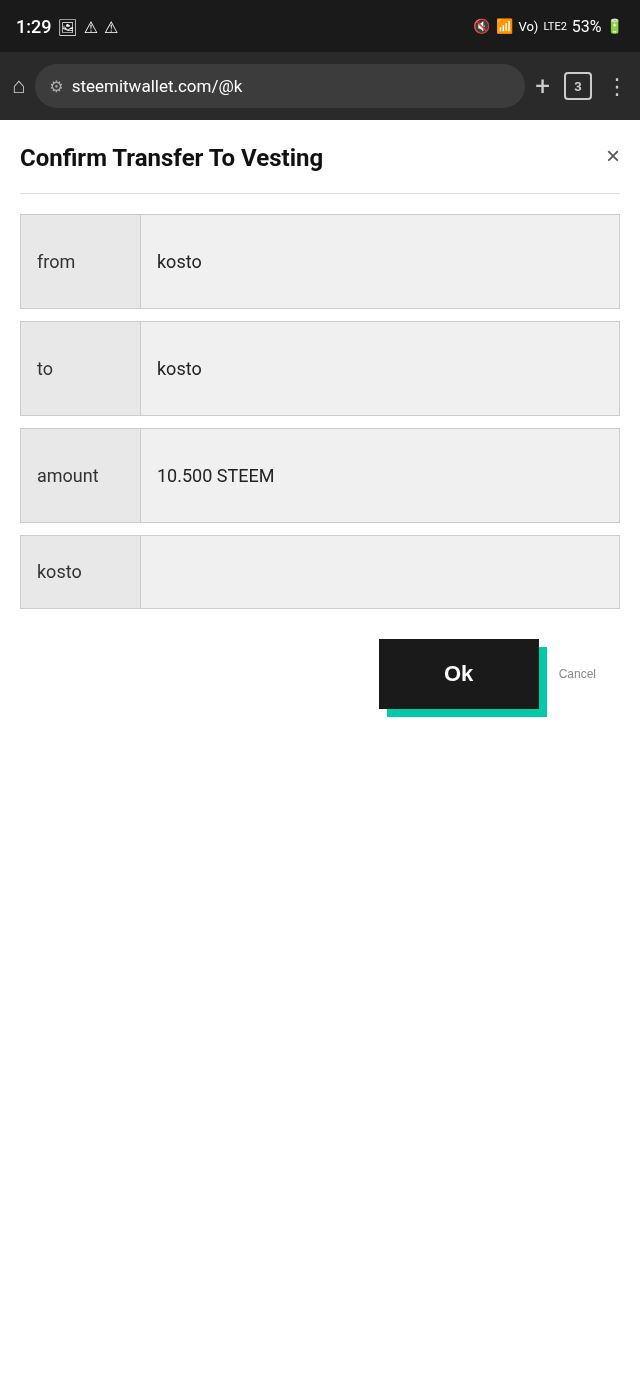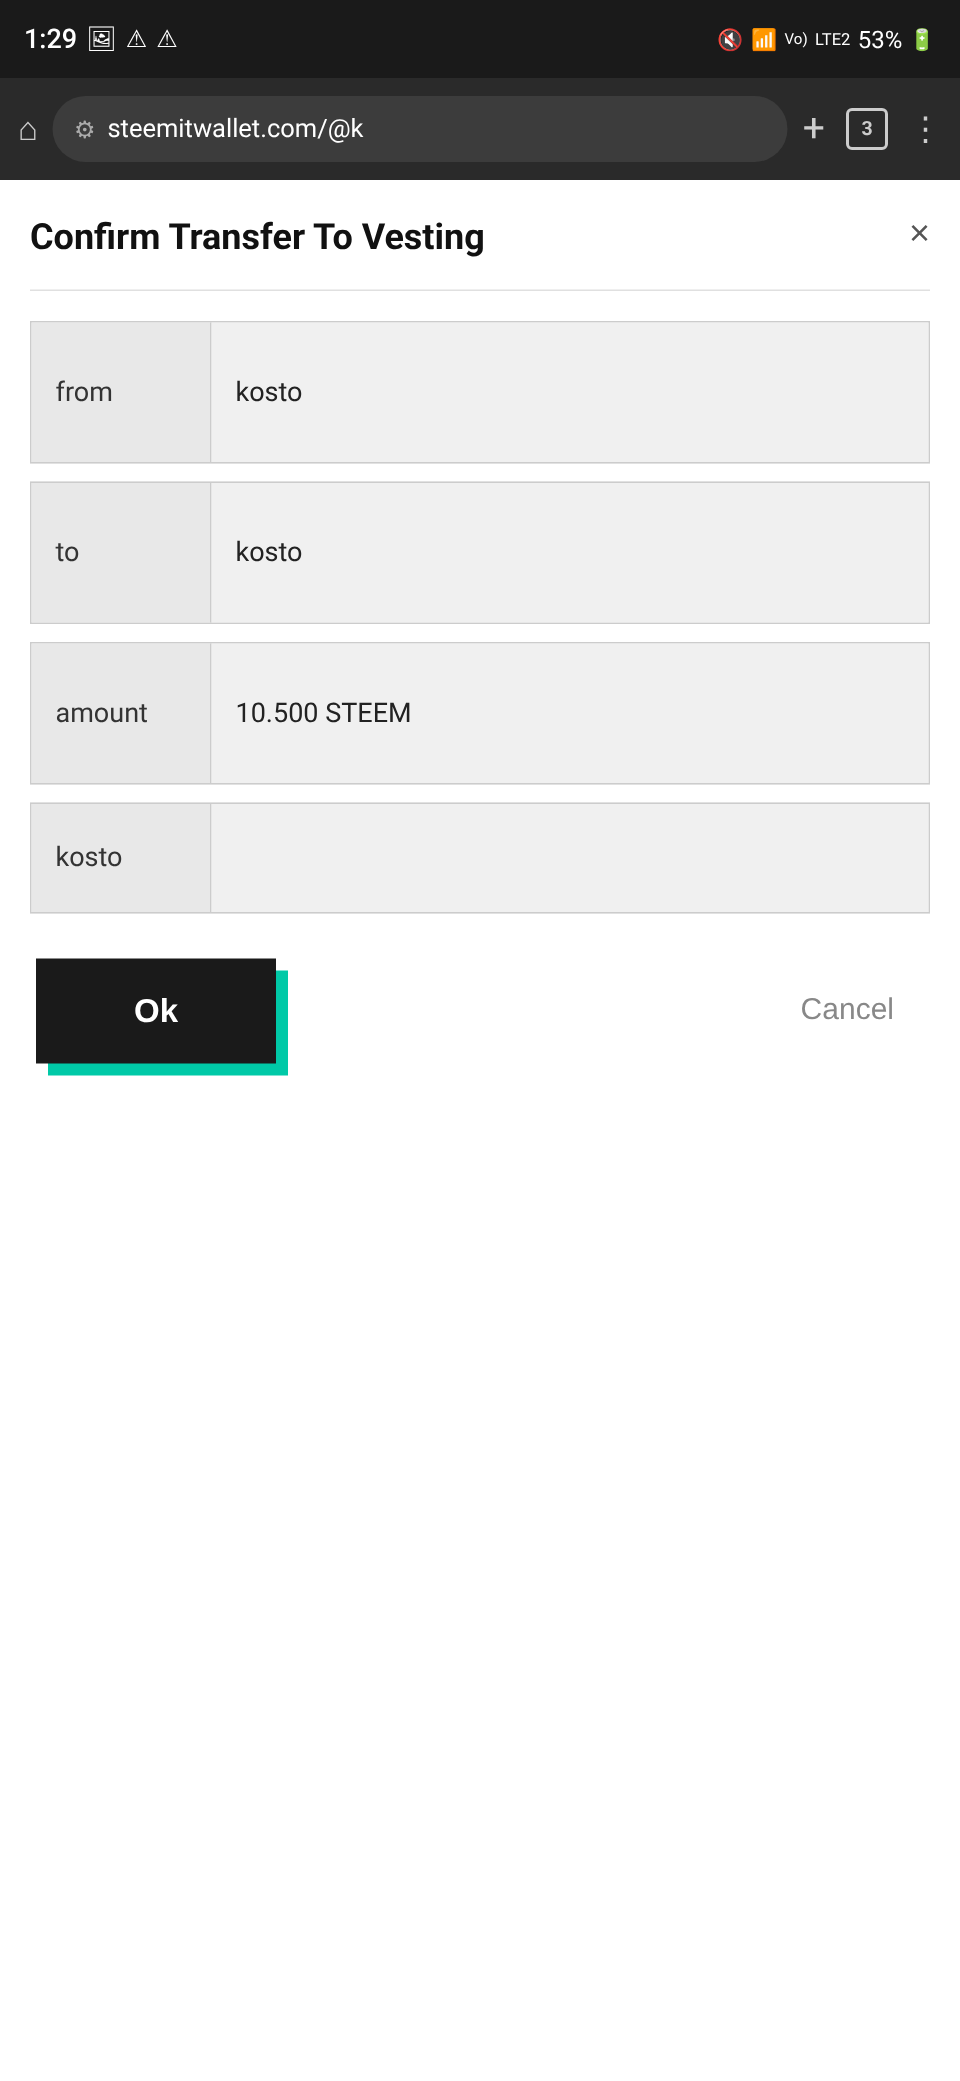--- a/index.html
+++ b/index.html
@@ -17,21 +17,21 @@
       width: 100%;
       height: 52px;
       background: #1a1a1a;
       display: flex;
       align-items: center;
       justify-content: space-between;
       padding: 0 16px;
     }
     .status-left {
       display: flex;
-      align-items: flex-start;
+      align-items: flex-end;
       gap: 6px;
       color: #fff;
       font-size: 18px;
       font-weight: 500;
     }
     .status-icons {
       display: flex;
       align-items: center;
       gap: 5px;
       color: #fff;
@@ -164,21 +164,21 @@
       align-items: center;
     }
     .field-value.empty {
       background: #f0f0f0;
     }
 
     
     .buttons-row {
       display: flex;
       align-items: center;
-      justify-content: space-between;
+      justify-content: flex-end;
       margin-top: 30px;
       padding: 0 4px;
     }
     .ok-btn-wrapper {
       position: relative;
     }
     .ok-btn-shadow {
       position: absolute;
       bottom: -8px;
       right: -8px;
@@ -197,42 +197,42 @@
       color: #fff;
       font-size: 22px;
       font-weight: bold;
       border: none;
       cursor: pointer;
       display: flex;
       align-items: center;
       justify-content: center;
     }
     .cancel-btn {
-      font-size: 20px;
+      font-size: 12px;
       color: #888;
       background: none;
       border: none;
       cursor: pointer;
       padding: 10px 20px;
     }
   </style>
 </head>
 <body>
 
 <div class="status-bar">
   <div class="status-left">
     <span>1:29</span>
     <span style="font-size:16px;">🖼</span>
     <span style="font-size:16px; color:#fff;">⚠</span>
     <span style="font-size:16px; color:#fff;">⚠</span>
   </div>
   <div class="status-icons">
     <span>🔇</span>
     <span>📶</span>
-    <span style="font-size:10px;">Vo)</span>
+    <span style="font-size:13px;">Vo)</span>
     <span style="font-size:11px;">LTE2</span>
     <span style="font-size:16px;">53%</span>
     <span>🔋</span>
   </div>
 </div>
 
 <div class="browser-bar">
   <span class="home-icon">⌂</span>
   <div class="url-bar">
     <span class="url-icon">⚙</span>

